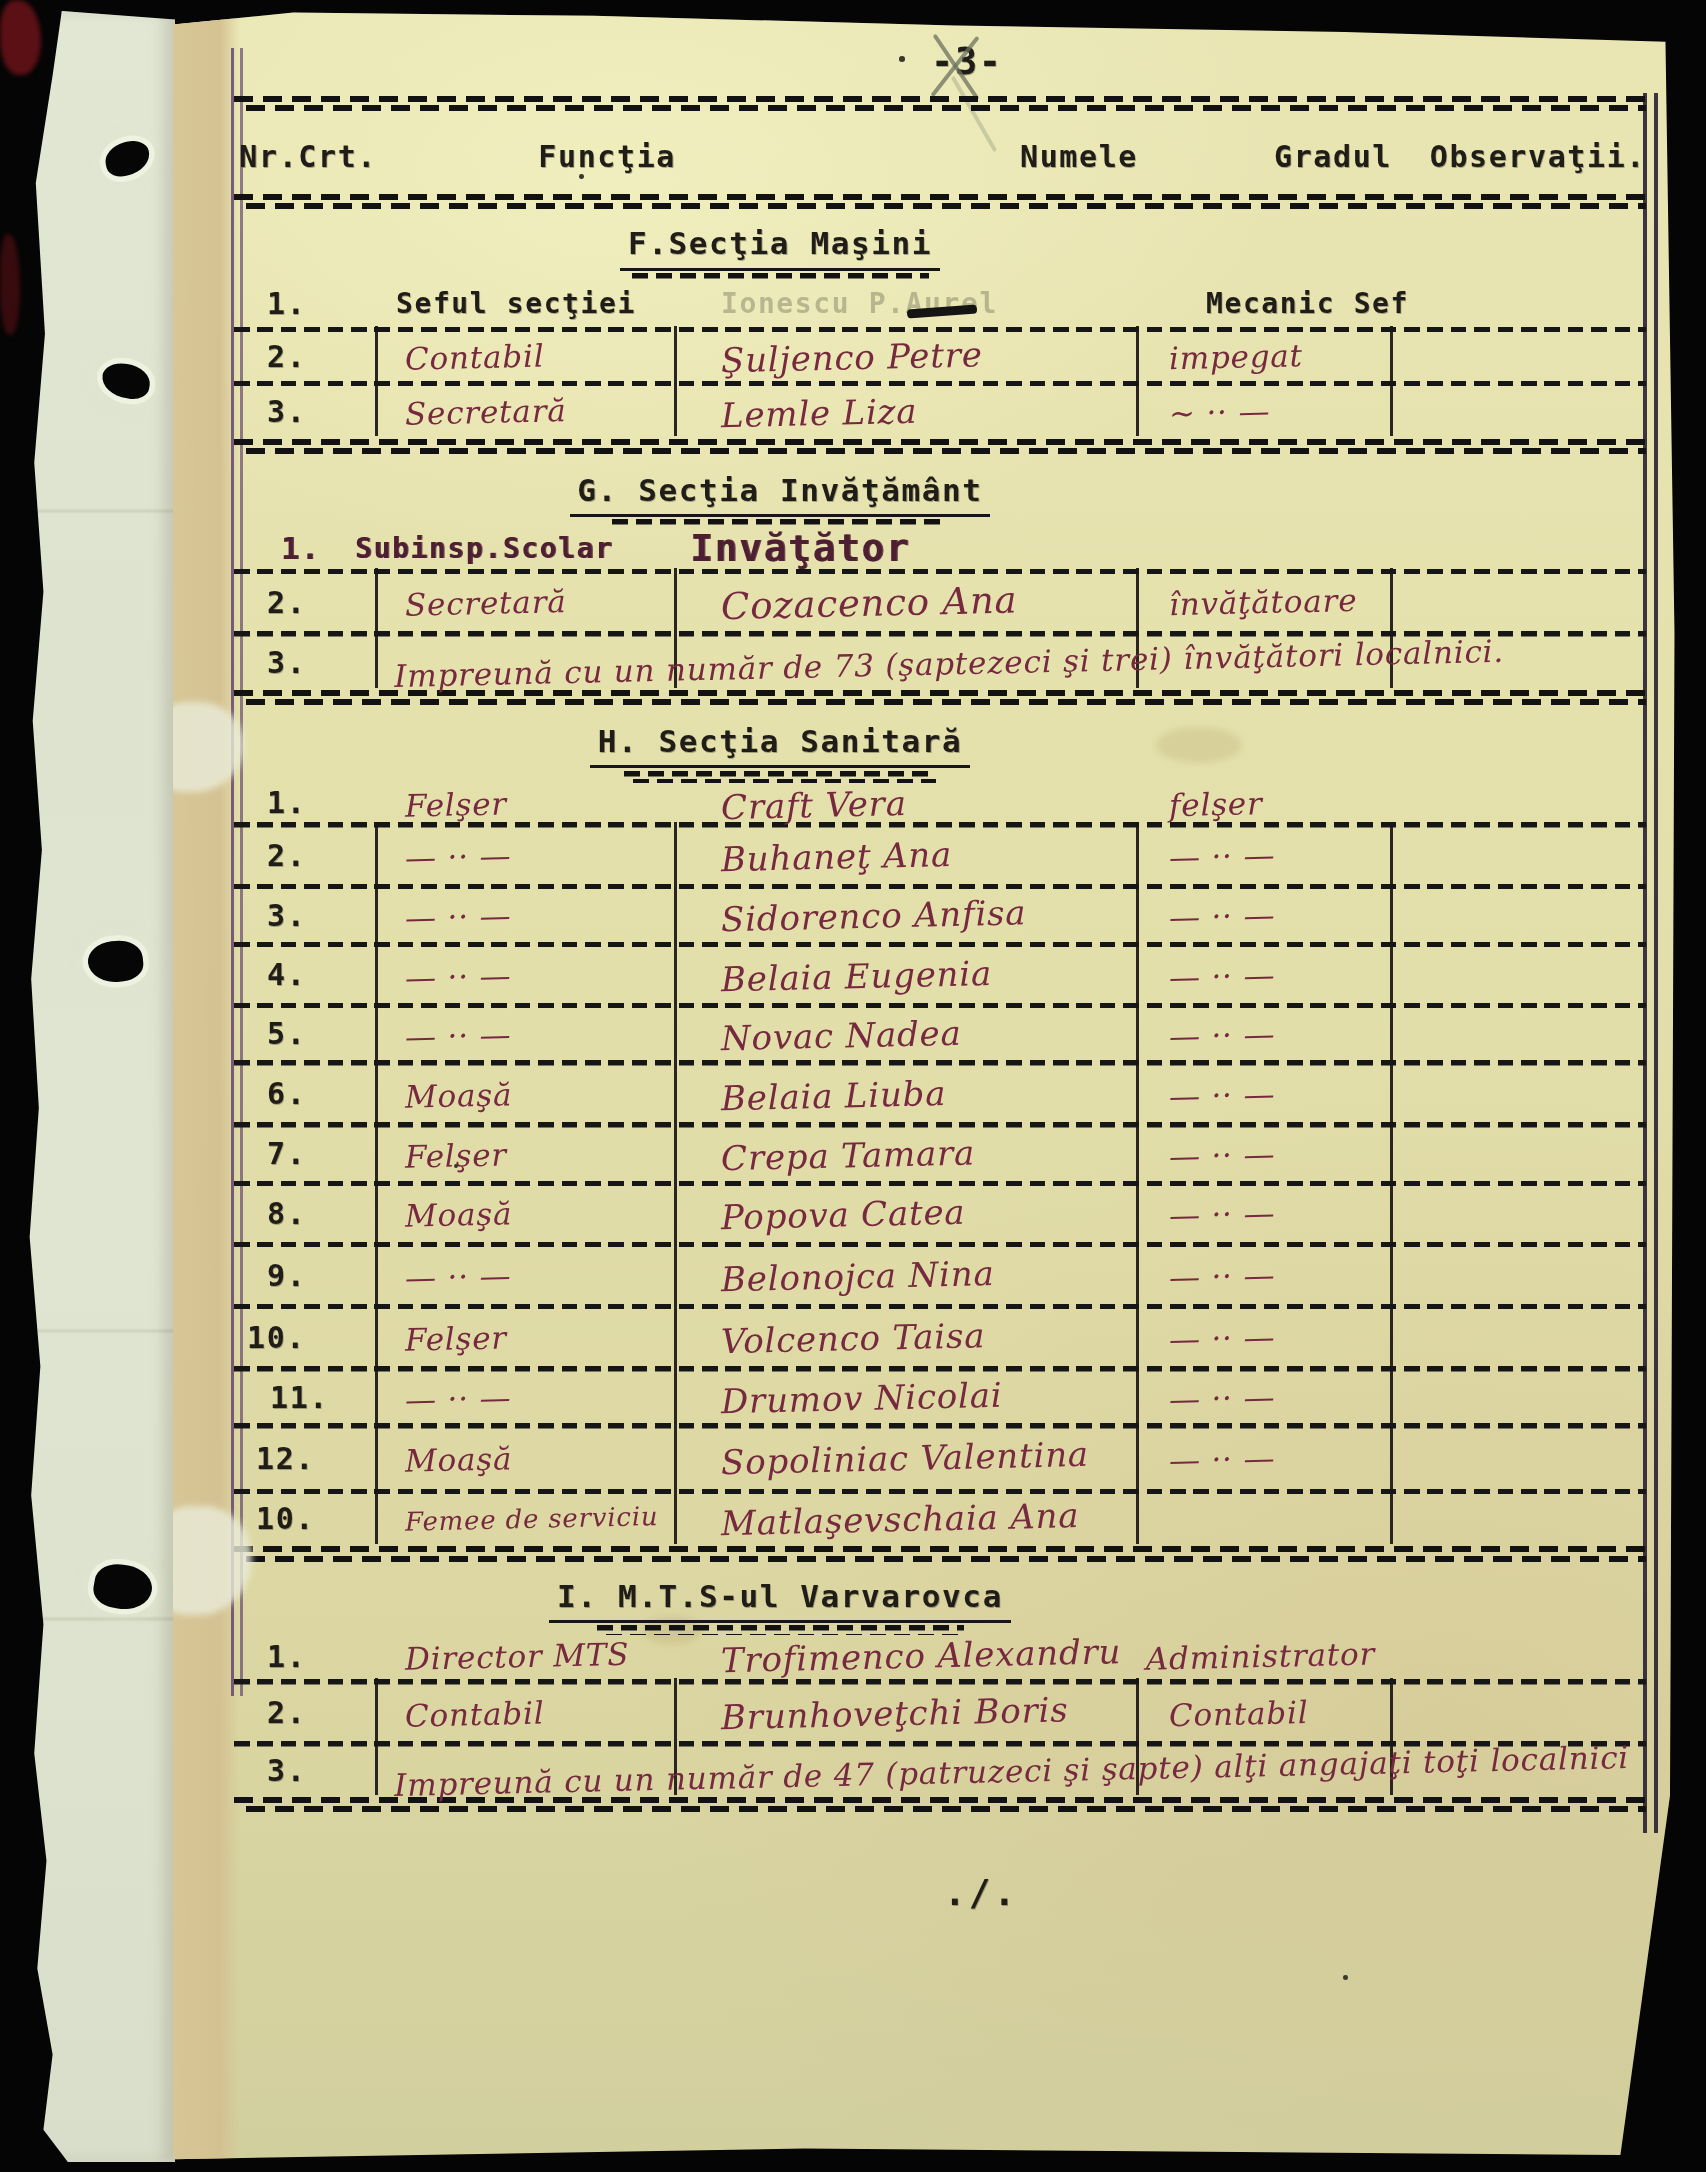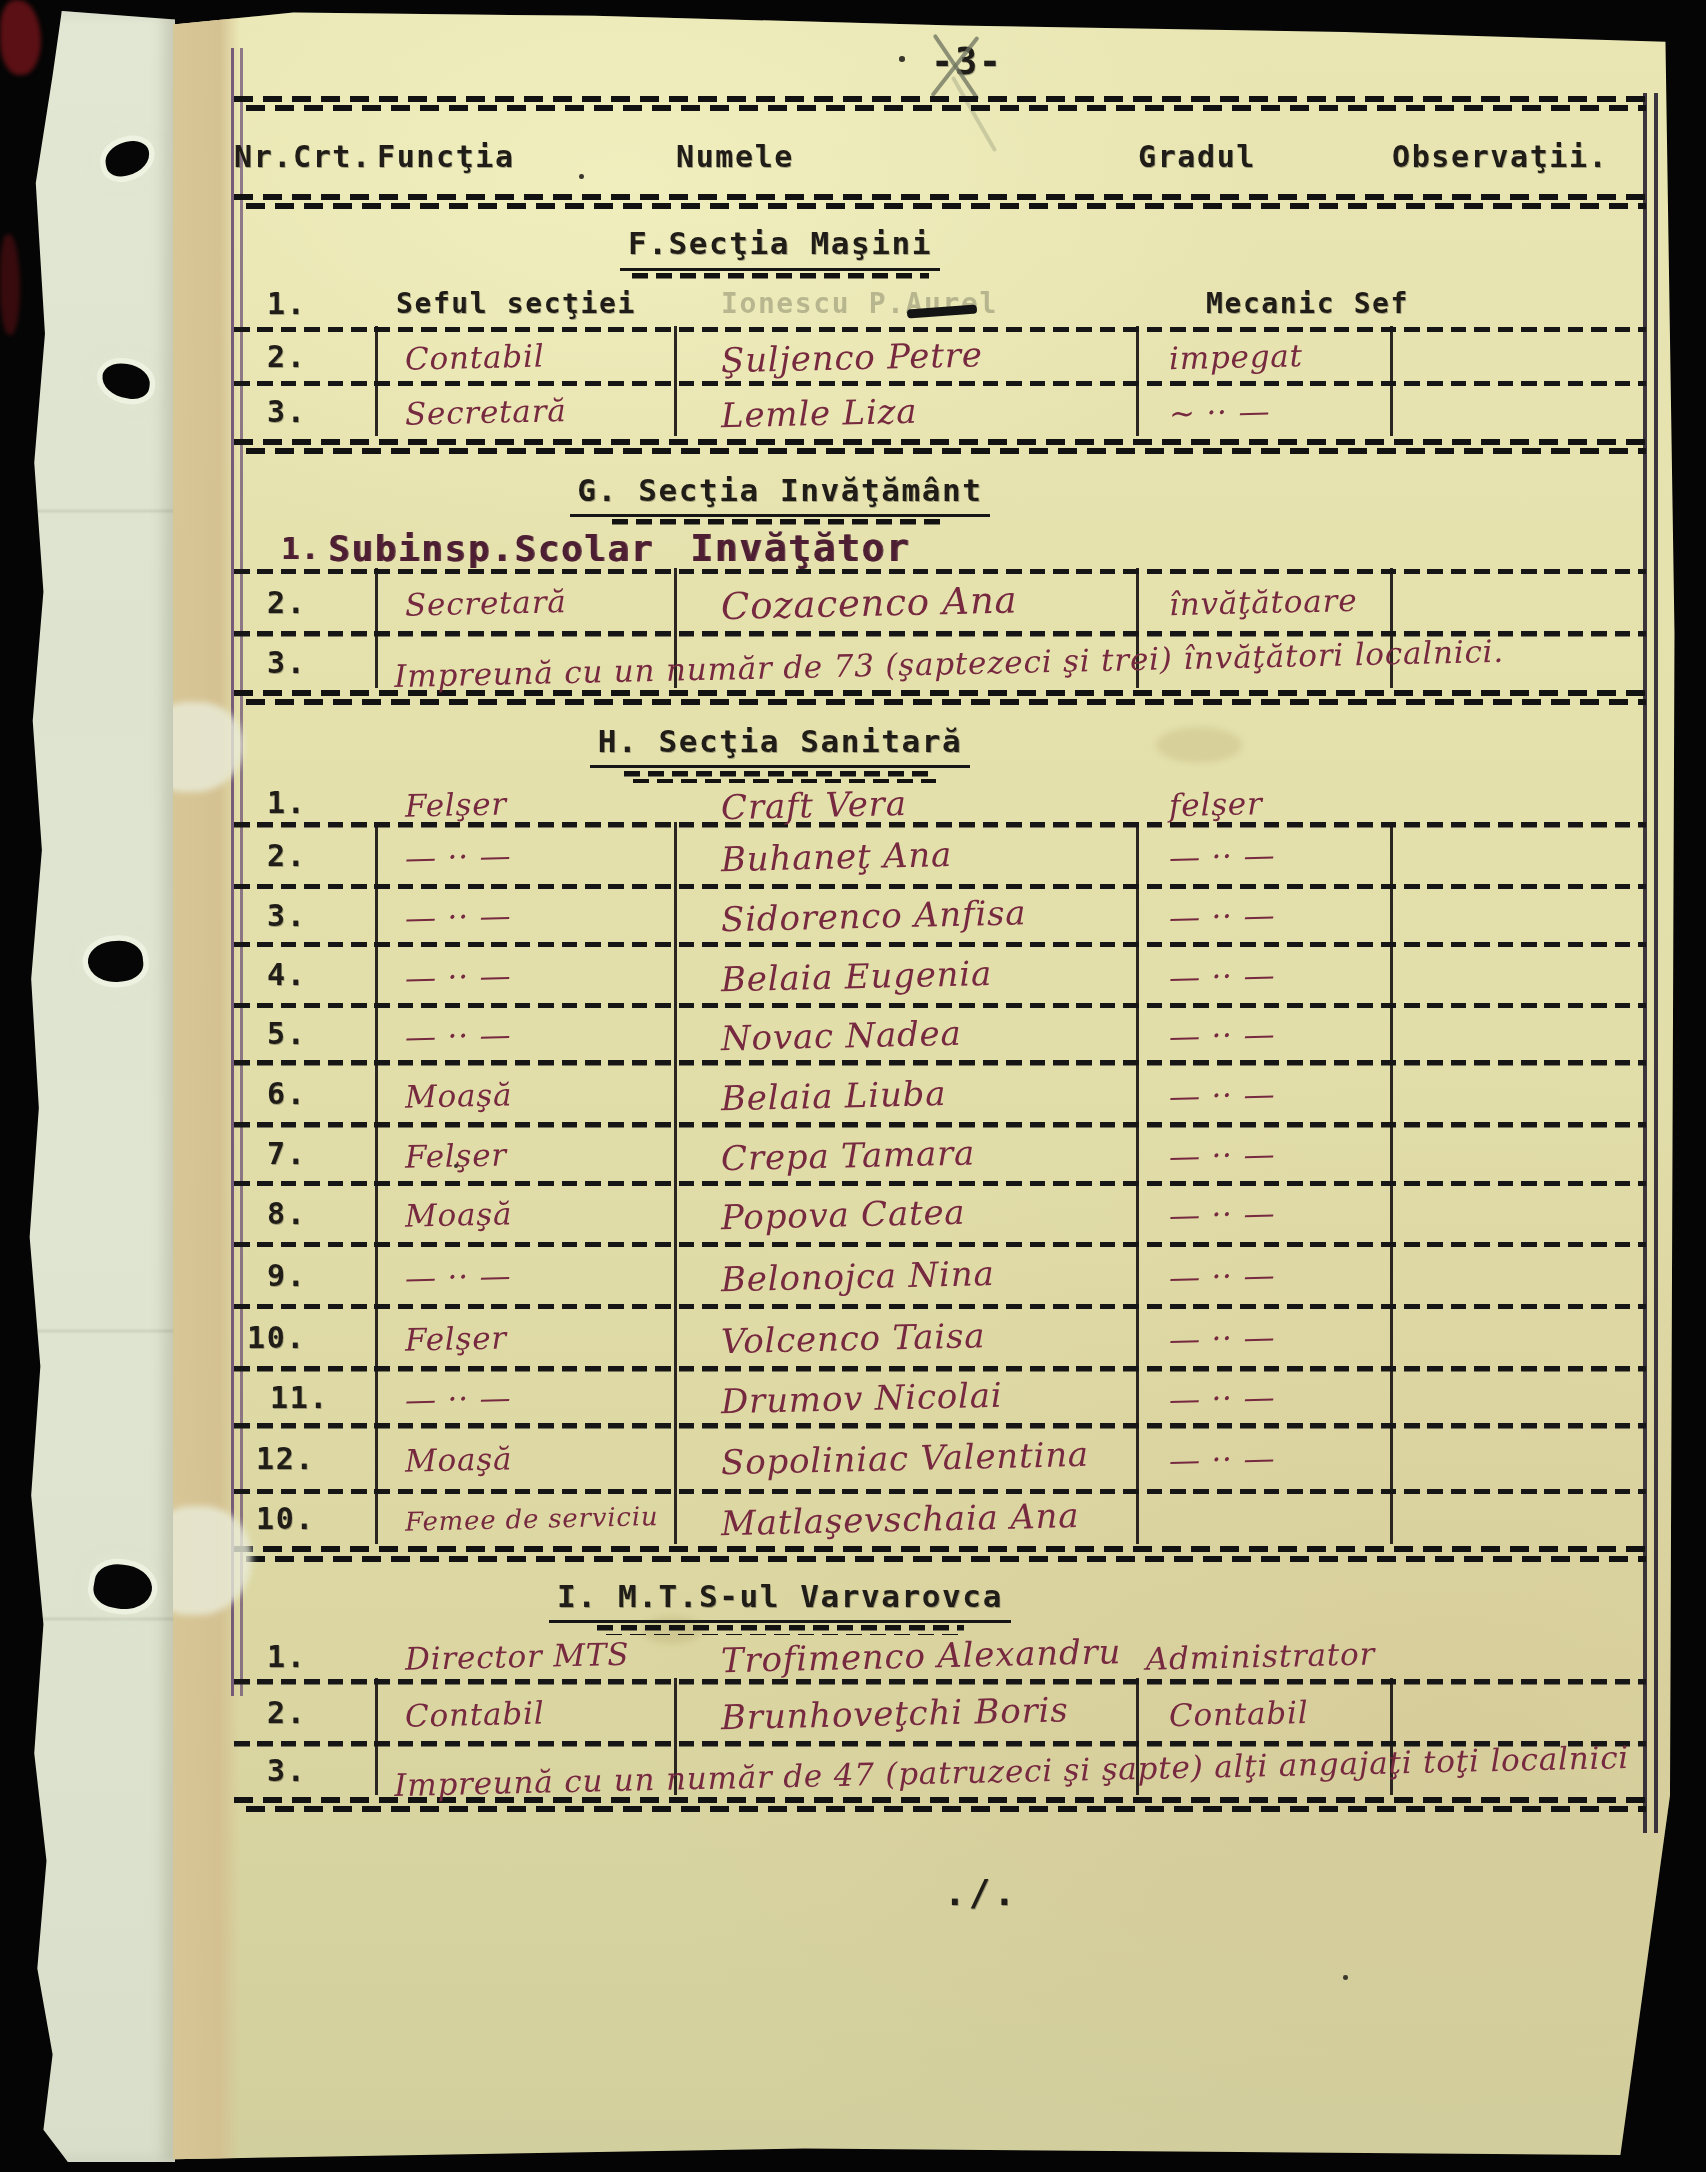--- a/index.html
+++ b/index.html
@@ -50,21 +50,21 @@
 
   
   .tbl{position:absolute;left:61px;top:84px;width:1412px;}
   .dline{height:6.2px;background:repeating-linear-gradient(90deg,#161616 0 15.6px,transparent 15.6px 23.4px) 0 0.8px/100% 5.5px no-repeat;}
   .ddline{height:20px;background-image:
      repeating-linear-gradient(90deg,#121212 0 19px,transparent 19px 29px),
      repeating-linear-gradient(90deg,#121212 0 19px,transparent 19px 29px);
     background-size:100% 6.2px,100% 6.2px;background-position:0 2.3px,11.7px 11.7px;background-repeat:no-repeat;}
   .sp16{height:12.5px;} .sp18{height:14px;}
   .hdr{height:78px;display:grid;grid-template-columns:143px 299px 462px 254px 254px;align-items:center;}
-  .hdr .t{font-size:30px;text-align:left;margin-top:8px;}
+  .hdr .t{font-size:30px;text-align:right;margin-top:8px;}
   .row{display:grid;grid-template-columns:143px 299px 462px 254px 254px;align-items:center;position:relative;}
   .noterow{display:grid;grid-template-columns:143px 1fr;align-items:center;position:relative;}
   .band{background-image:
       linear-gradient(#2a2520,#2a2520),linear-gradient(#2a2520,#2a2520),
       linear-gradient(#2a2520,#2a2520),linear-gradient(#2a2520,#2a2520);
     background-size:3.1px 100%;background-repeat:no-repeat;
     background-position:141px 0,440px 0,902px 0,1156px 0;}
   .nr{font-size:30px;padding-left:33px;}
   .cf{font-size:28px;padding-left:19px;}
   .row .h.cf{font-size:31px;padding-left:28px;}
@@ -182,21 +182,21 @@
     <div class="ddline"></div>
     <div class="sp18"></div>
 
     <div class="titleblock" style="height:56px;">
       <span class="t title">G. Secţia Invăţământ</span>
       <span class="ddmini" style="width:336px;"></span>
     </div>
 
     <div class="row" style="height:42px;grid-template-columns:94px 348px 462px 254px 254px;">
       <div class="t nr plum" style="padding-left:47px;">1.</div>
-      <div class="t cf plum" style="padding-left:0;font-size:36px;">Subinsp.Scolar</div>
+      <div class="t cf plum" style="padding-left:0;font-size:28px;margin-left:27px;">Subinsp.Scolar</div>
       <div class="t cg plum" style="font-size:38px;padding-left:14px;">Invăţător</div>
       <div></div>
     </div>
 
     <div class="band">
       <div class="dline"></div>
       <div class="row" style="height:56px;">
         <div class="t nr">2.</div>
         <div class="h cf">Secretară</div>
         <div class="h cn" style="font-size:37px;">Cozacenco Ana</div>

